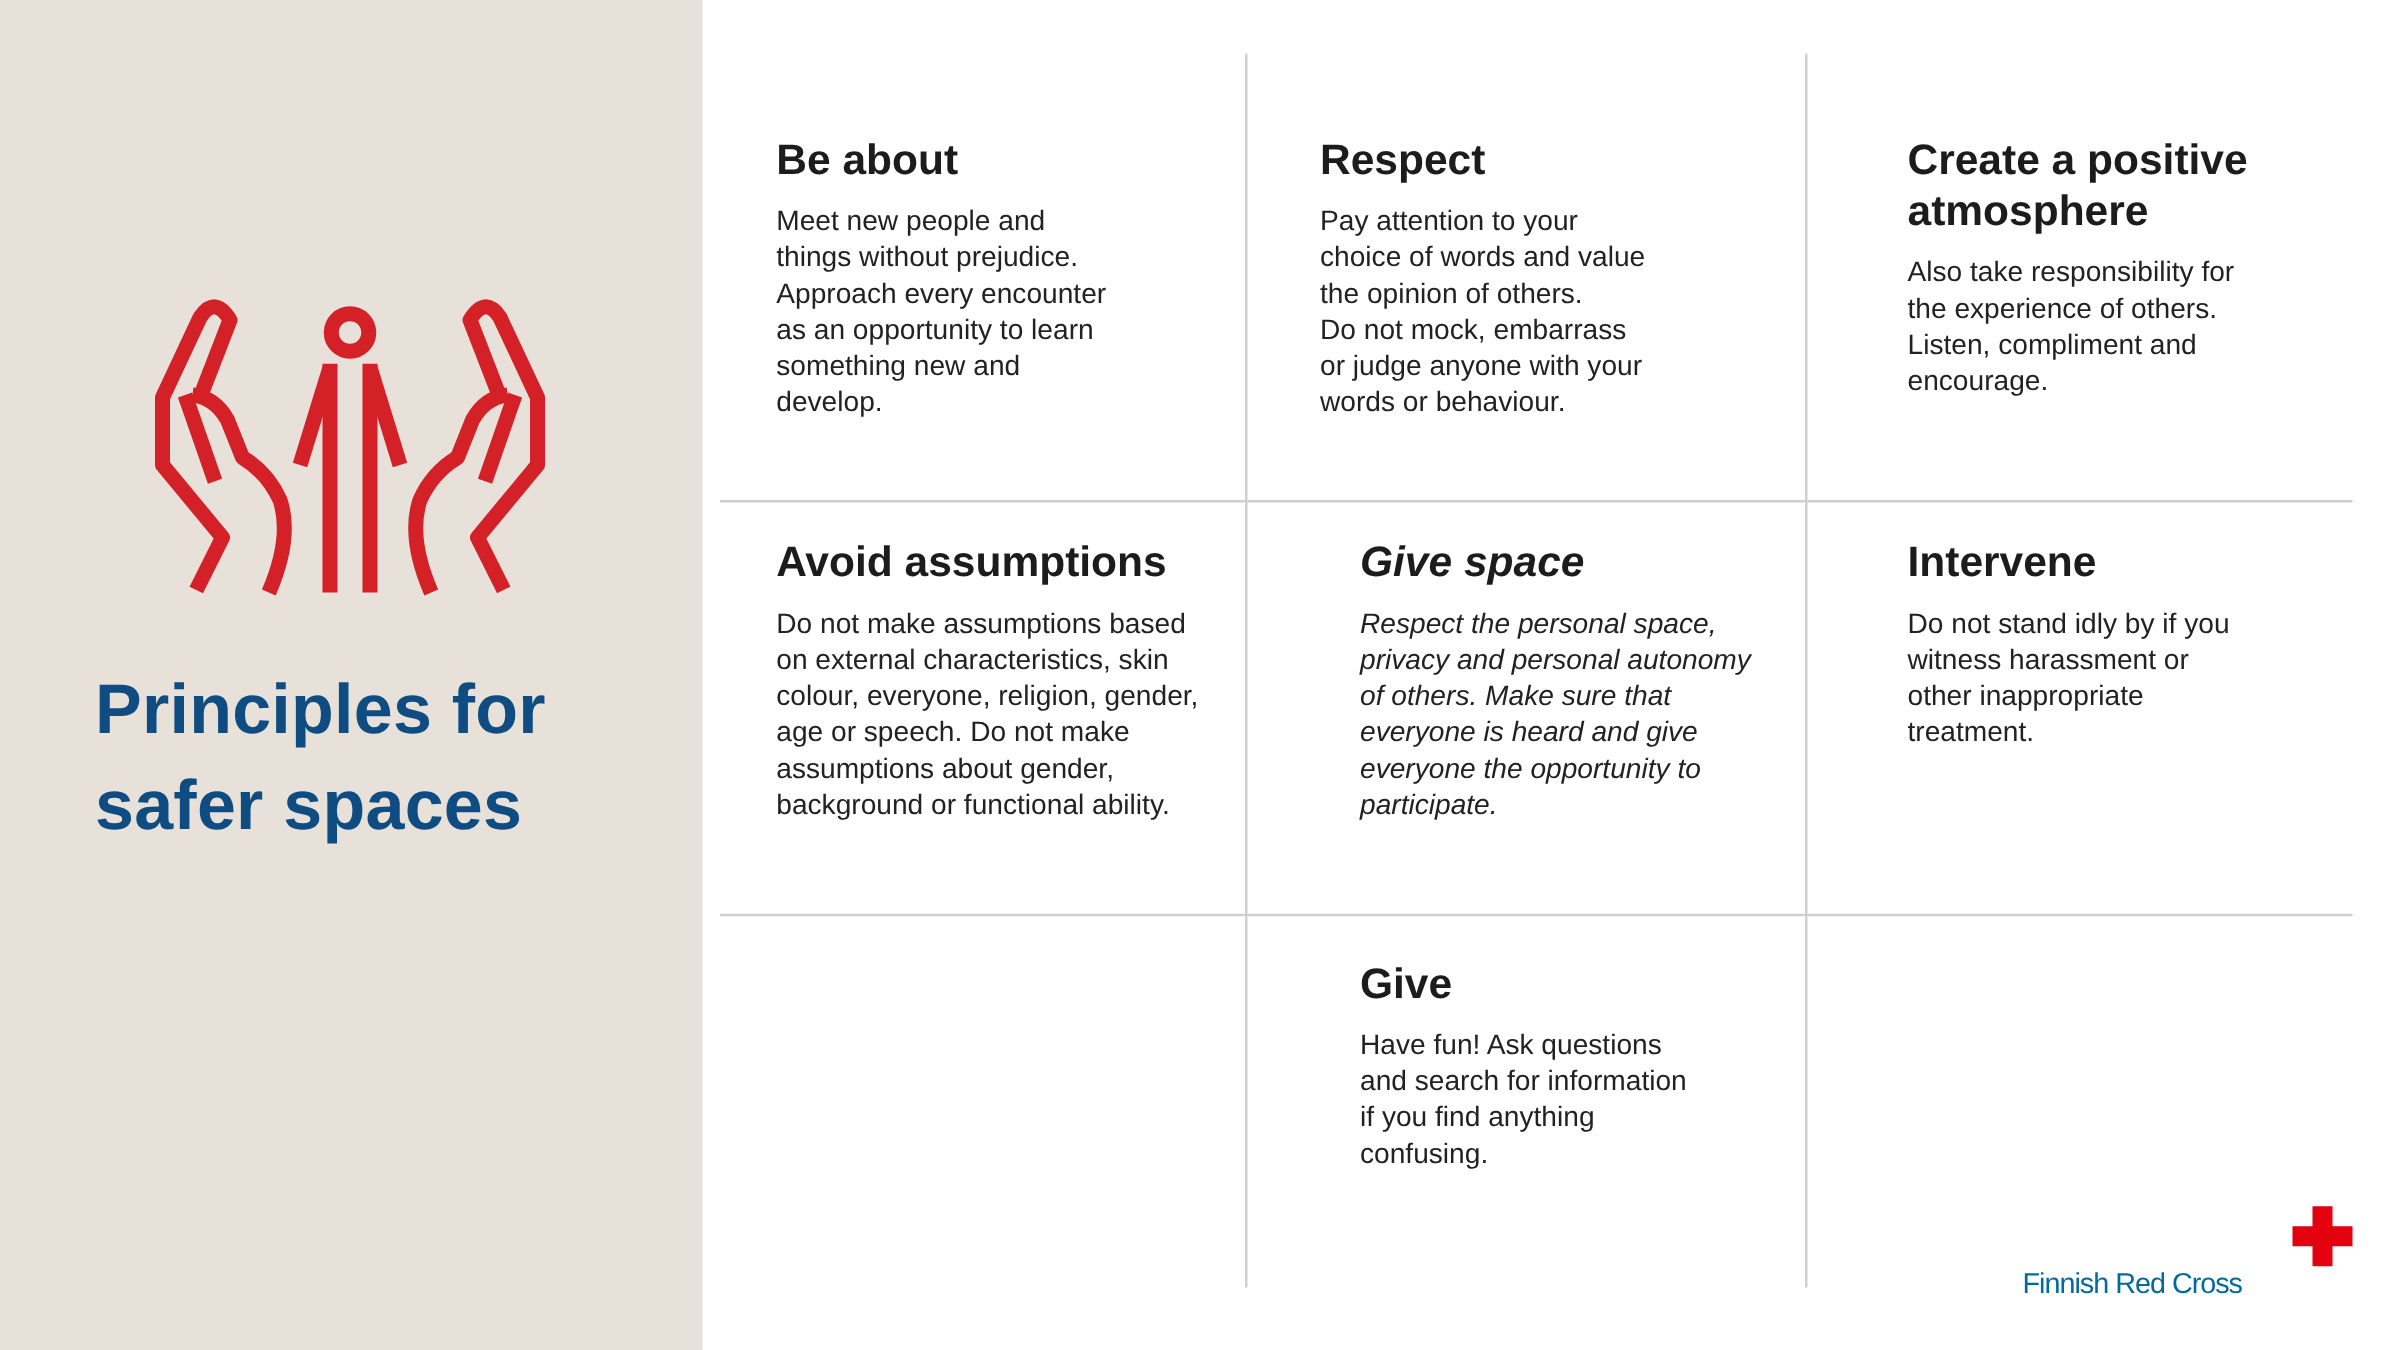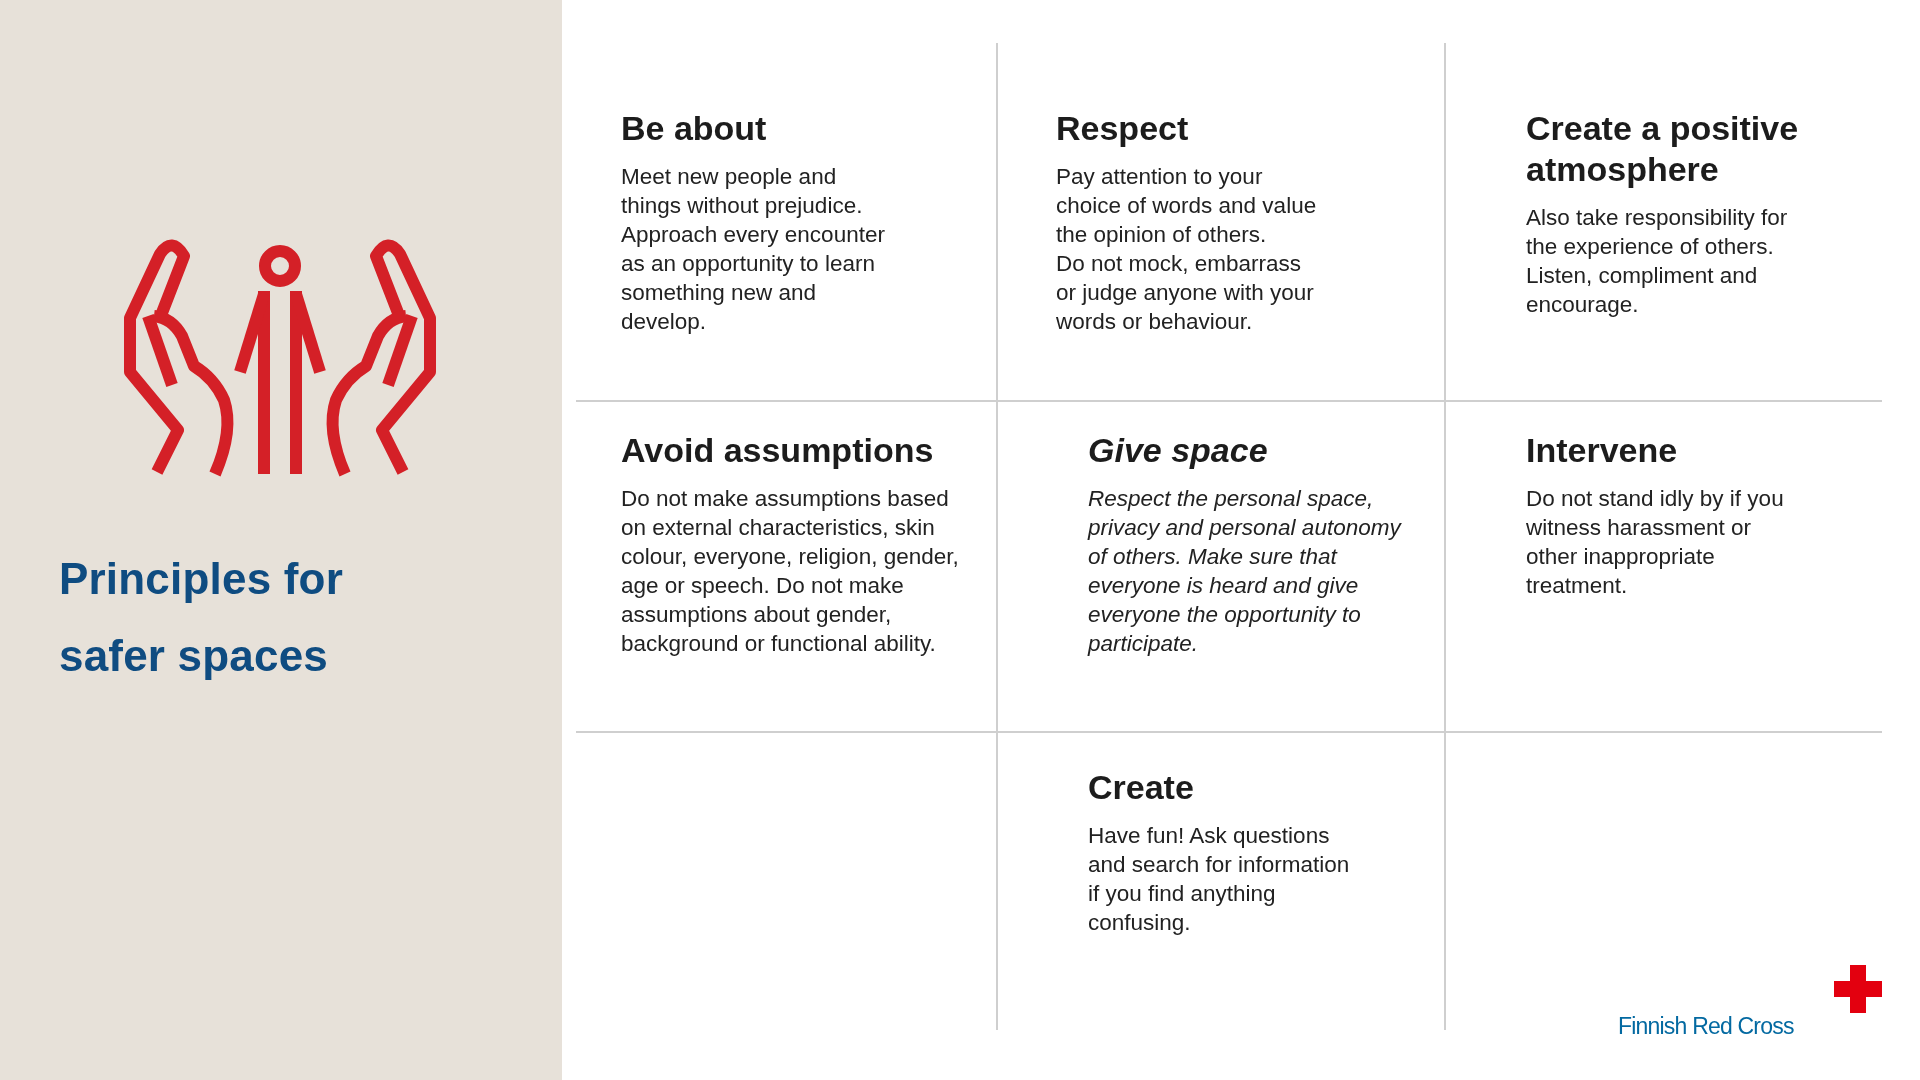--- a/index.html
+++ b/index.html
@@ -1,21 +1,21 @@
 <!DOCTYPE html>
 <html><head>
   <meta charset="utf-8">
   <style>
     * { margin: 0; padding: 0; box-sizing: border-box; }
     html, body { width: 1920px; height: 1080px; overflow: hidden; background: #ffffff; }
     body { position: relative; font-family: "Liberation Sans", "DejaVu Sans", sans-serif; color: #222222; }
 
     .left-panel { position: absolute; left: 0; top: 0; width: 562px; height: 1080px; background: #e7e1d9; }
     .hero-icon { position: absolute; left: 100px; top: 230px; width: 360px; height: 255px; }
-    .title { position: absolute; left: 59px; top: 528px; width: 480px; font-size: 44px; line-height: 77px; font-weight: bold; color: #0f4c81; letter-spacing: 0.2px; margin-top: 12px; }
+    .title { position: absolute; left: 76px; top: 528px; width: 480px; font-size: 56px; line-height: 77px; font-weight: bold; color: #0f4c81; letter-spacing: 0.2px; }
     .intro { position: absolute; left: 64px; top: 740px; width: 470px; font-size: 27.5px; line-height: 34px; color: #1a4f7c; }
 
     .vline { position: absolute; width: 2px; background: #cfcfcf; top: 43px; height: 987px; }
     .hline { position: absolute; height: 2px; background: #cfcfcf; left: 576px; width: 1306px; }
 
     .cell { position: absolute; }
     .cell h2 { font-size: 34px; line-height: 41px; font-weight: bold; color: #1c1c1c; margin-bottom: 13px; }
     .cell p { font-size: 22.5px; line-height: 29px; color: #222222; white-space: pre-line; }
 
     .logo { position: absolute; left: 1600px; top: 960px; width: 290px; height: 90px; }
@@ -112,21 +112,21 @@
 </div>
 <div class="cell" style="left:1526px; top:430px; width:350px;">
   <h2>Intervene</h2>
   <p>Do not stand idly by if you
 witness harassment or
 other inappropriate
 treatment.</p>
 </div>
 
 <div class="cell" style="left:1088px; top:767px; width:350px;">
-  <h2>Create</h2>
+  <h2>Give</h2>
   <p>Have fun! Ask questions
 and search for information
 if you find anything
 confusing.</p>
 </div>
 
 <div class="logo">
   <div class="logo-cross">
     <div class="h"></div>
     <div class="v"></div>

